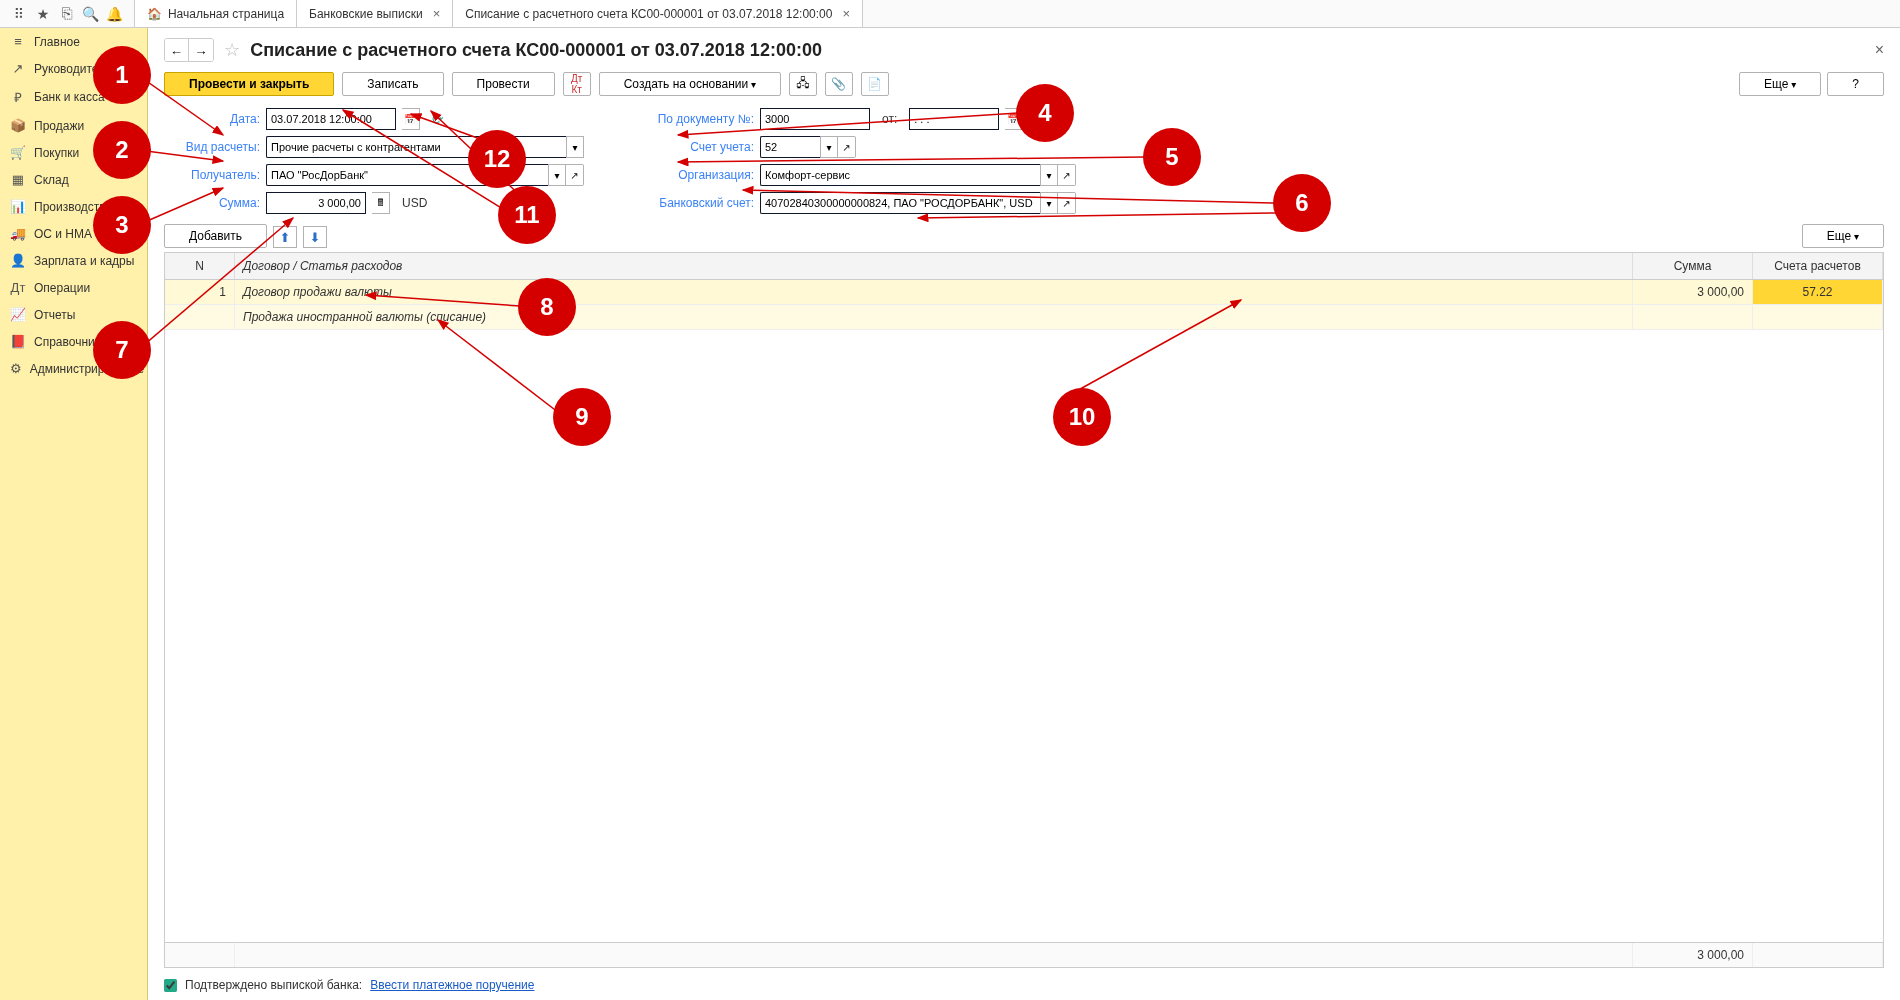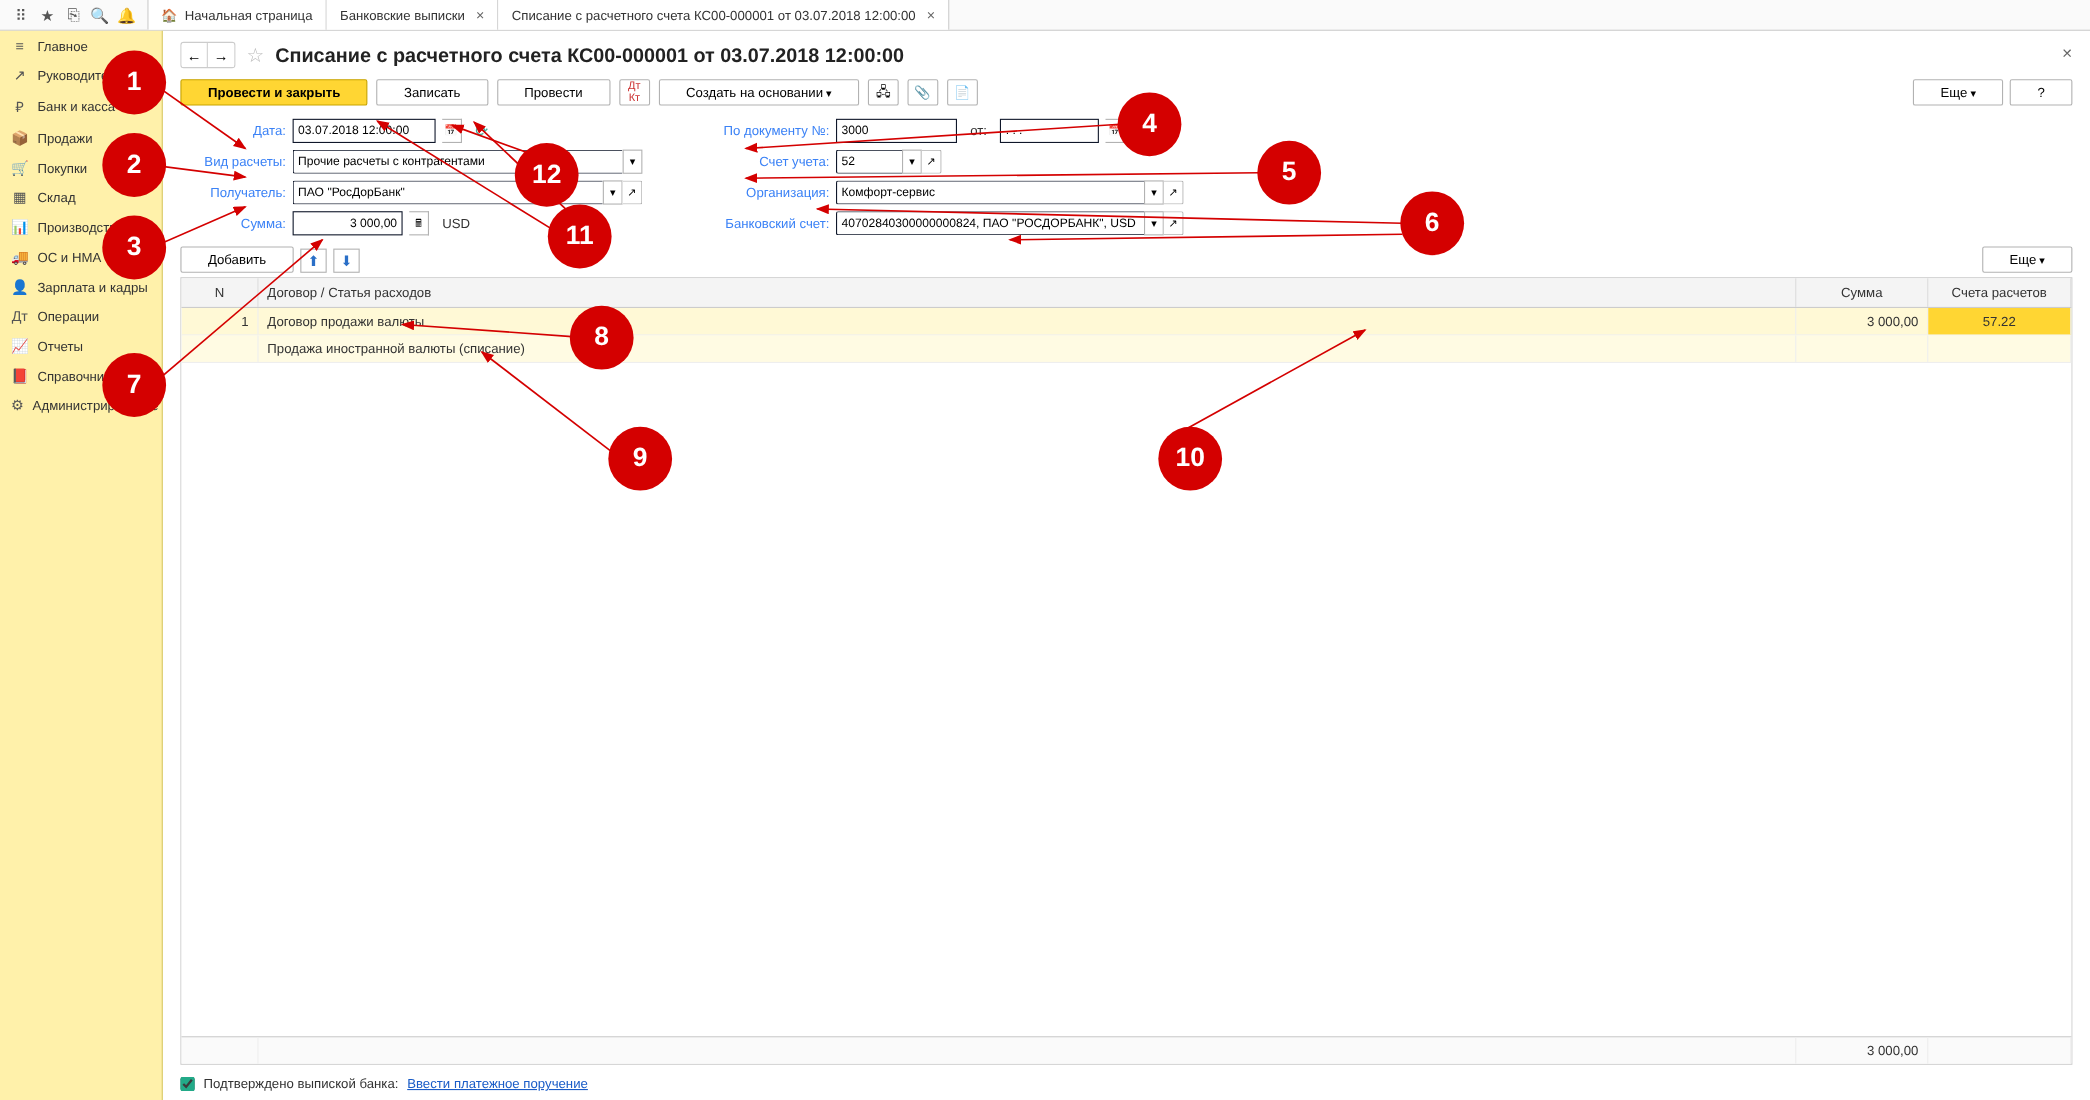--- a/index.html
+++ b/index.html
@@ -55,21 +55,21 @@
 .refresh-ic { color: #4a9; margin-left: 6px; font-size: 14px; }
 .currency { margin-left: 6px; }
 
 .table-toolbar { display: flex; align-items: flex-end; gap: 6px; margin-bottom: 4px; }
 .arrow-btn { width: 24px; height: 22px; border: 1px solid #b2b2b2; background: #fff; cursor: pointer; color: #2a6fc7; font-size: 13px; }
 
 .table-wrap { border: 1px solid #ccc; flex: 1; display: flex; flex-direction: column; min-height: 0; }
 .thead { display: flex; background: #f4f4f4; border-bottom: 1px solid #ccc; }
 .th { padding: 6px 8px; border-right: 1px solid #ddd; font-weight: normal; color: #333; }
 .col-n { width: 70px; text-align: center; }
-.col-contract { flex: 1; }
+.col-contract { flex: 1; font-style: italic; }
 .col-sum { width: 120px; text-align: center; }
 .col-acc { width: 130px; text-align: center; }
 .tbody { flex: 1; overflow: auto; background: #fff; }
 .trow { display: flex; border-bottom: 1px solid #eee; background: #fff9d6; }
 .trow .td { padding: 5px 8px; border-right: 1px solid #eee; }
 .trow.expense { background: #fffbe3; }
 .cell-sum { text-align: right; }
 .cell-acc { background: #ffd633; }
 .tfoot { display: flex; border-top: 1px solid #ccc; background: #fafafa; }
 .tfoot .td { padding: 5px 8px; border-right: 1px solid #eee; }

